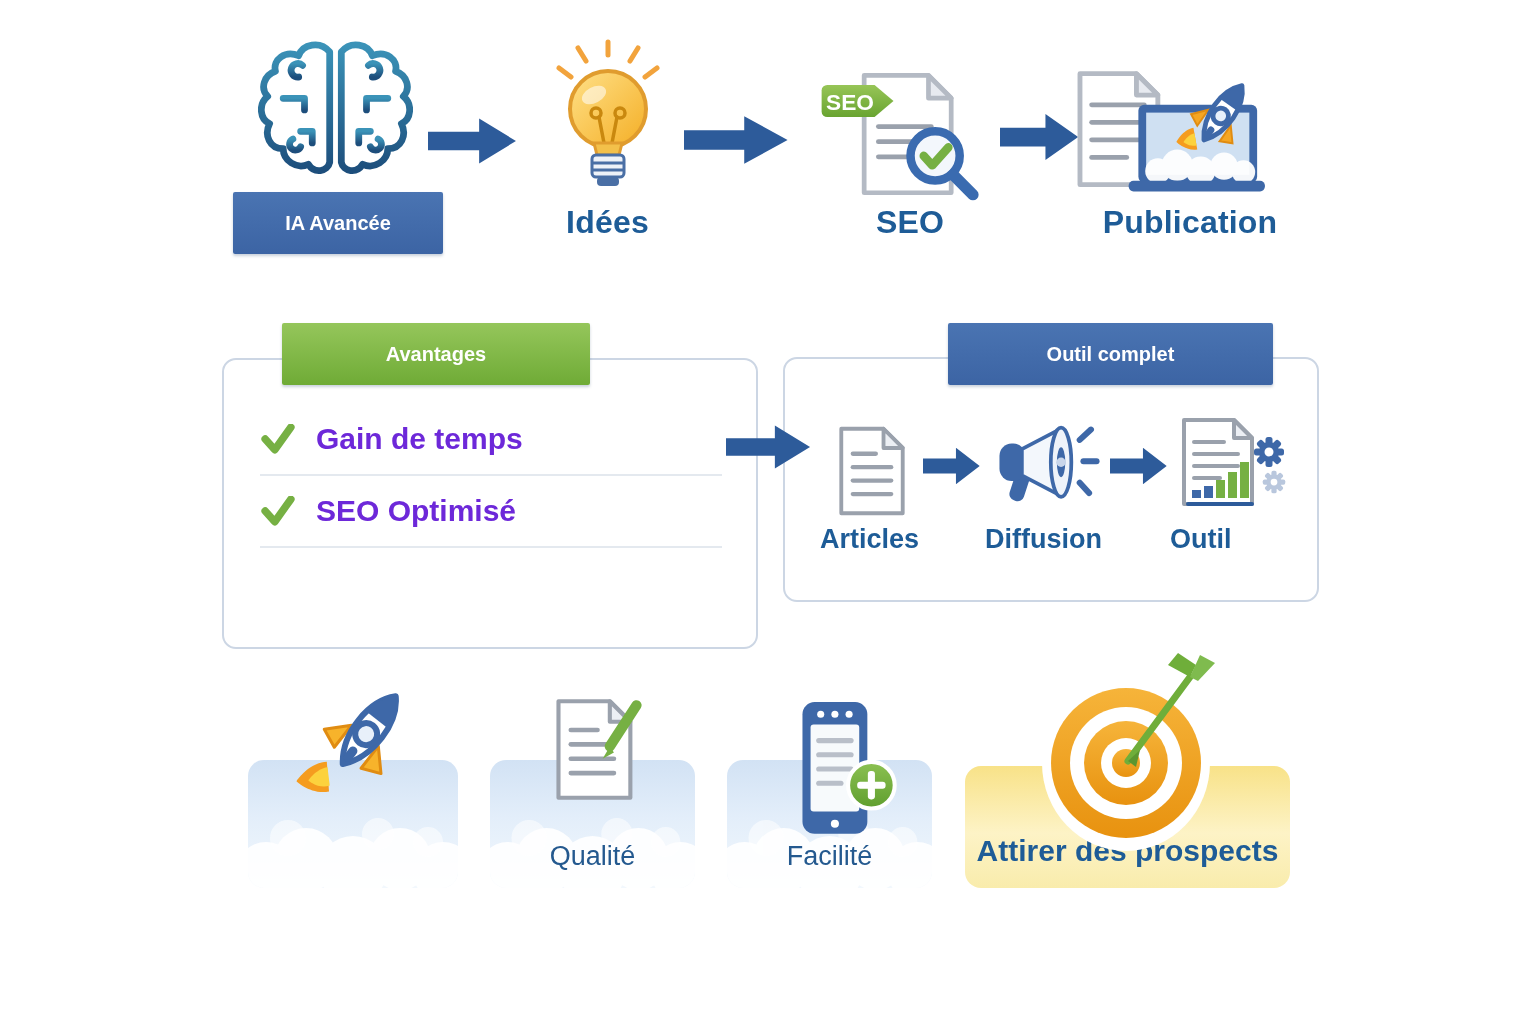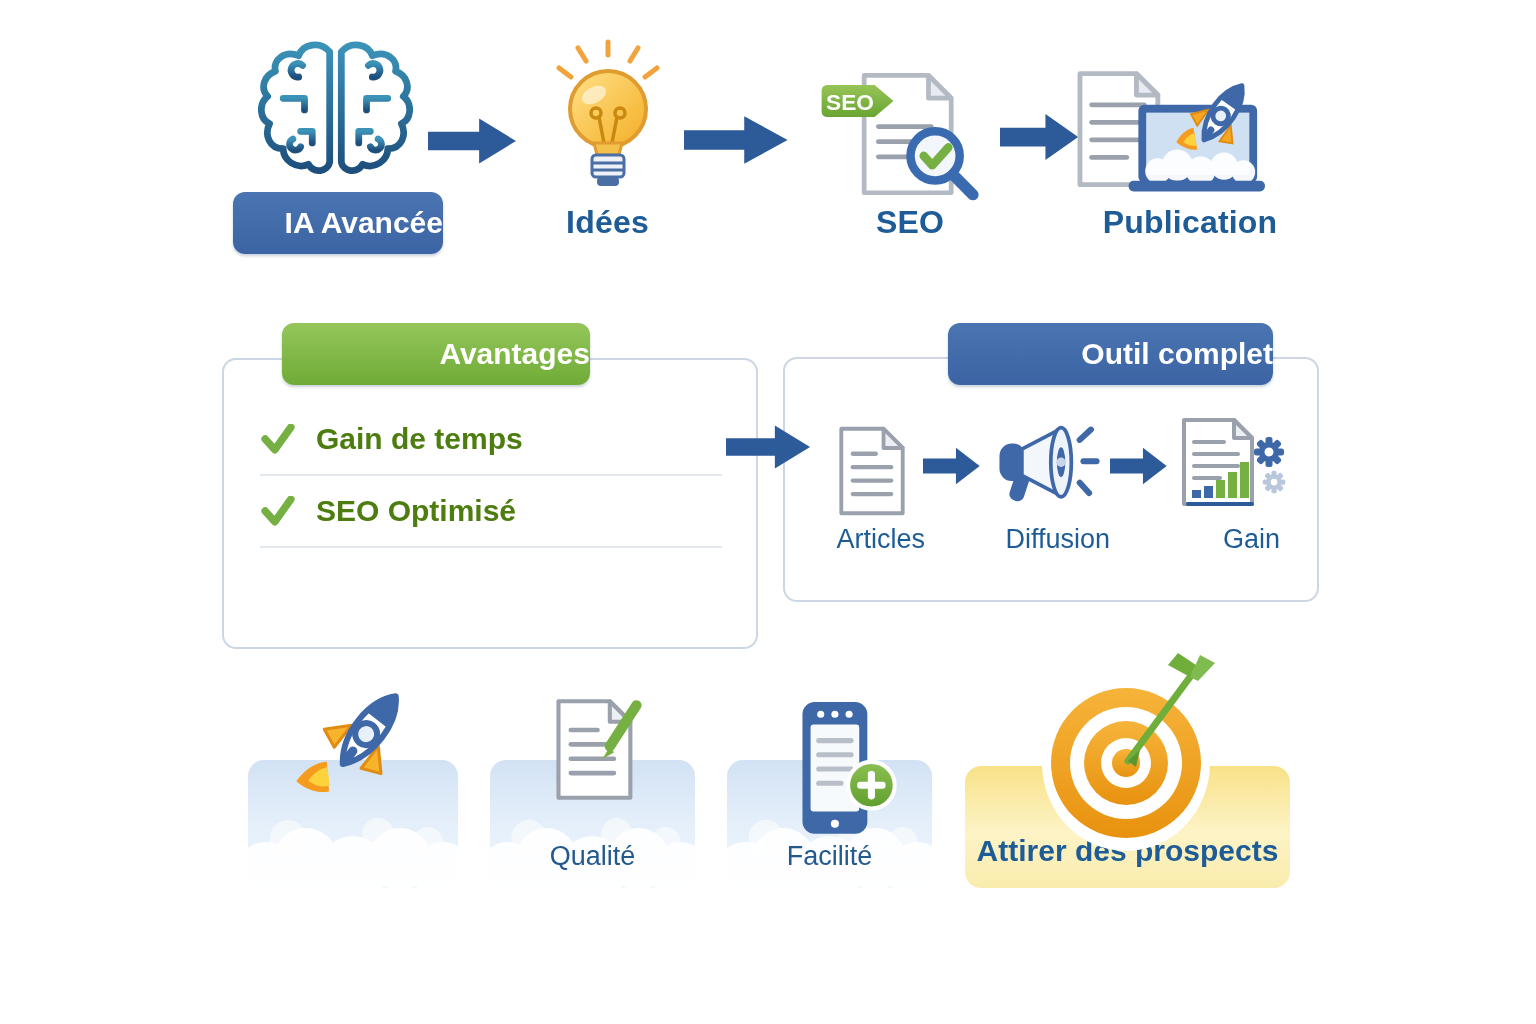--- a/index.html
+++ b/index.html
@@ -5,35 +5,35 @@
   html,body{margin:0;padding:0;background:#ffffff;}
   #canvas{
     position:relative;width:1536px;height:1024px;background:#ffffff;overflow:hidden;
     font-family:"Liberation Sans", sans-serif;
   }
   .abs{position:absolute;}
   .step-label{
     color:#1e5c97;font-weight:bold;font-size:32px;text-align:center;letter-spacing:.2px;
   }
   .pill{
-    display:flex;align-items:center;justify-content:flex-end;
-    color:#ffffff;font-weight:bold;font-size:30px;border-radius:12px;
+    display:flex;align-items:center;justify-content:center;
+    color:#ffffff;font-weight:bold;font-size:20px;border-radius:2px;
     box-shadow:0 2px 3px rgba(40,70,110,.25);
   }
   .pill-blue{background:linear-gradient(180deg,#4a74b2 0%,#3c64a4 100%);}
   .pill-green{background:linear-gradient(180deg,#95c65b 0%,#6fab36 100%);margin-left:24px;}
   .panel{
     background:#ffffff;border:2px solid #ccd6e4;border-radius:14px;
   }
   .adv-rows{position:absolute;left:36px;right:34px;top:46px;}
   .adv-row{display:flex;align-items:center;height:66px;}
-  .adv-row .txt{color:#4d7c0f;font-weight:bold;font-size:30px;margin-left:20px;}
+  .adv-row .txt{color:#6d28d9;font-weight:bold;font-size:30px;margin-left:20px;}
   .adv-sep{height:2px;background:#e4e9ef;margin:2px 0;}
   .tool-label{
-    color:#1e5c97;font-weight:normal;font-size:27px;text-align:right;
+    color:#1e5c97;font-weight:bold;font-size:27px;text-align:left;
   }
   .cloud-card{
     border-radius:16px;overflow:hidden;
     background:linear-gradient(180deg,#d2e2f4 0%,#e3eefa 45%,#f2f8fd 100%);
   }
   .card-label{
     position:absolute;left:0;right:0;bottom:16px;text-align:center;
     color:#24598f;font-weight:500;font-size:27px;
   }
   .yellow-card{
@@ -270,21 +270,21 @@
       <rect x="-3.5" y="-15" width="7" height="30" rx="2.5" transform="rotate(45)"></rect>
       <rect x="-3.5" y="-15" width="7" height="30" rx="2.5" transform="rotate(90)"></rect>
       <rect x="-3.5" y="-15" width="7" height="30" rx="2.5" transform="rotate(135)"></rect>
       <circle r="10"></circle>
       <circle r="4.5" fill="#ffffff"></circle>
     </g>
   </svg>
 
   <div class="abs tool-label" style="left:820px;top:524px;width:105px">Articles</div>
   <div class="abs tool-label" style="left:985px;top:524px;width:125px">Diffusion</div>
-  <div class="abs tool-label" style="left:1170px;top:524px;width:110px">Gain</div>
+  <div class="abs tool-label" style="left:1170px;top:524px;width:110px">Outil</div>
 
   <div class="abs cloud-card" style="left:248px;top:760px;width:210px;height:128px">
     <svg width="210" height="128" viewBox="0 0 210 128" preserveAspectRatio="none">
       <g fill="#ffffff" opacity="0.9">
         <circle cx="18" cy="112" r="30"></circle>
           <circle cx="58" cy="100" r="32"></circle>
         <circle cx="105" cy="110" r="34"></circle>
           <circle cx="152" cy="99" r="31"></circle>
           <circle cx="195" cy="112" r="30"></circle>
       </g>

